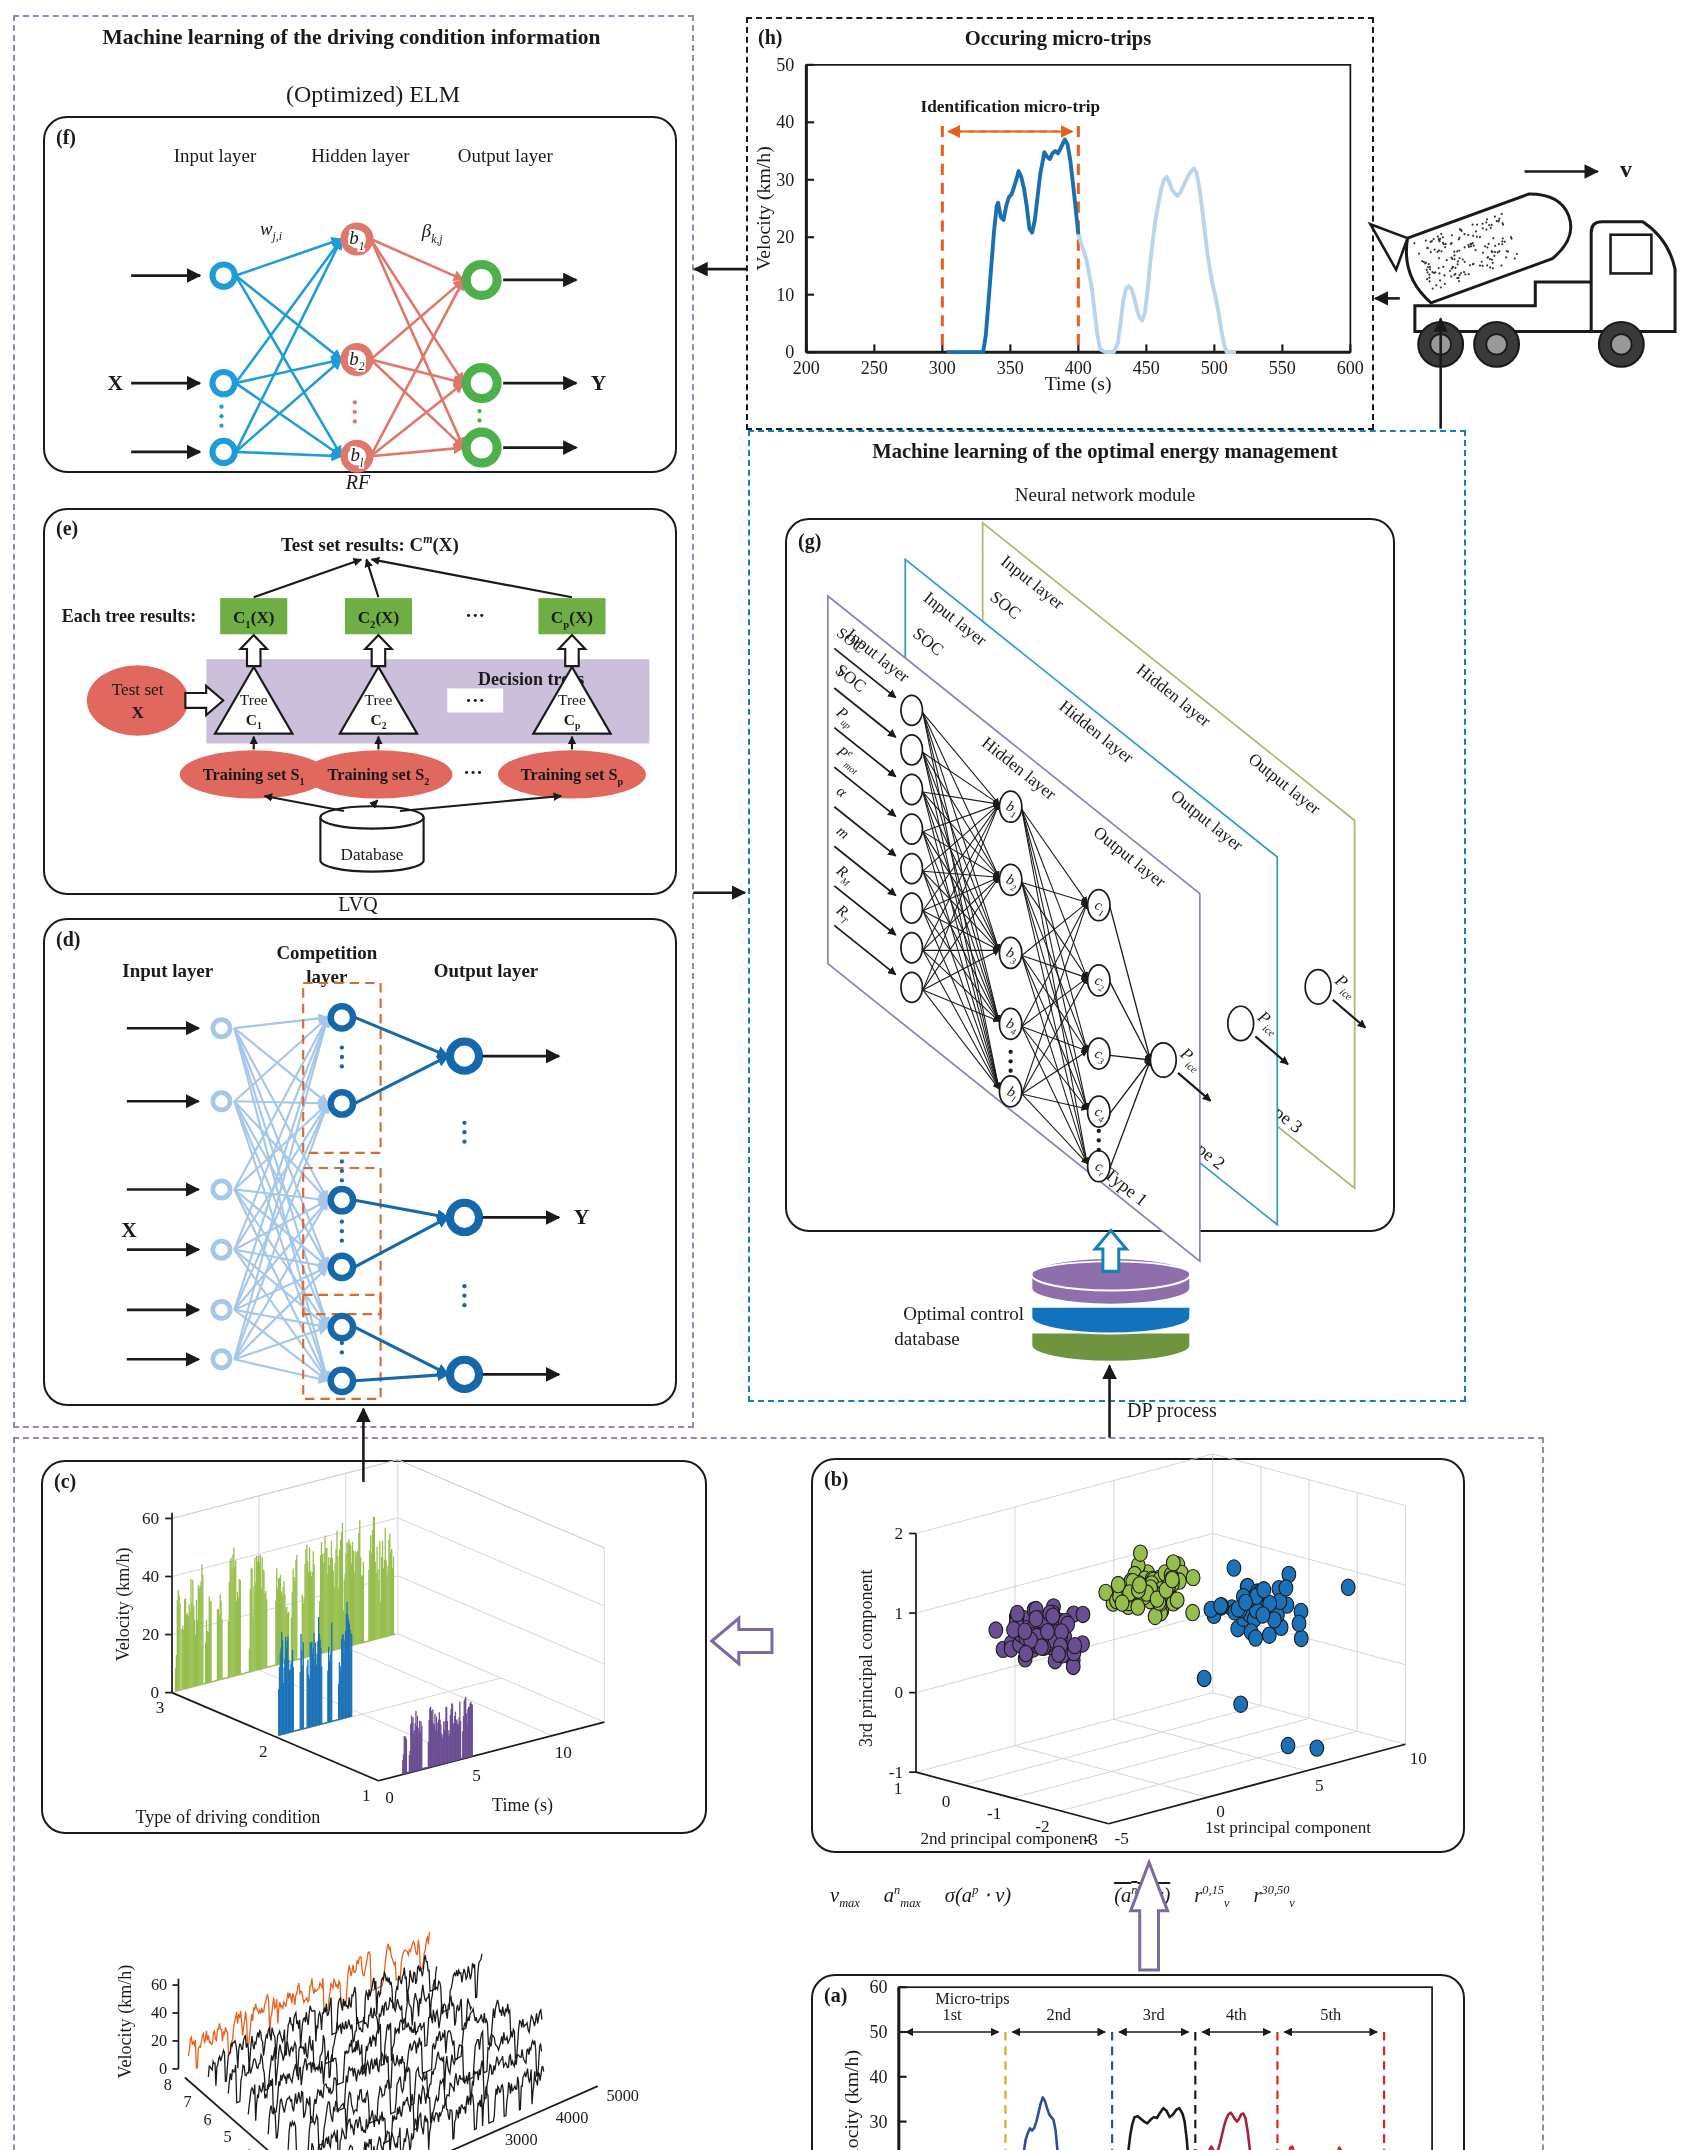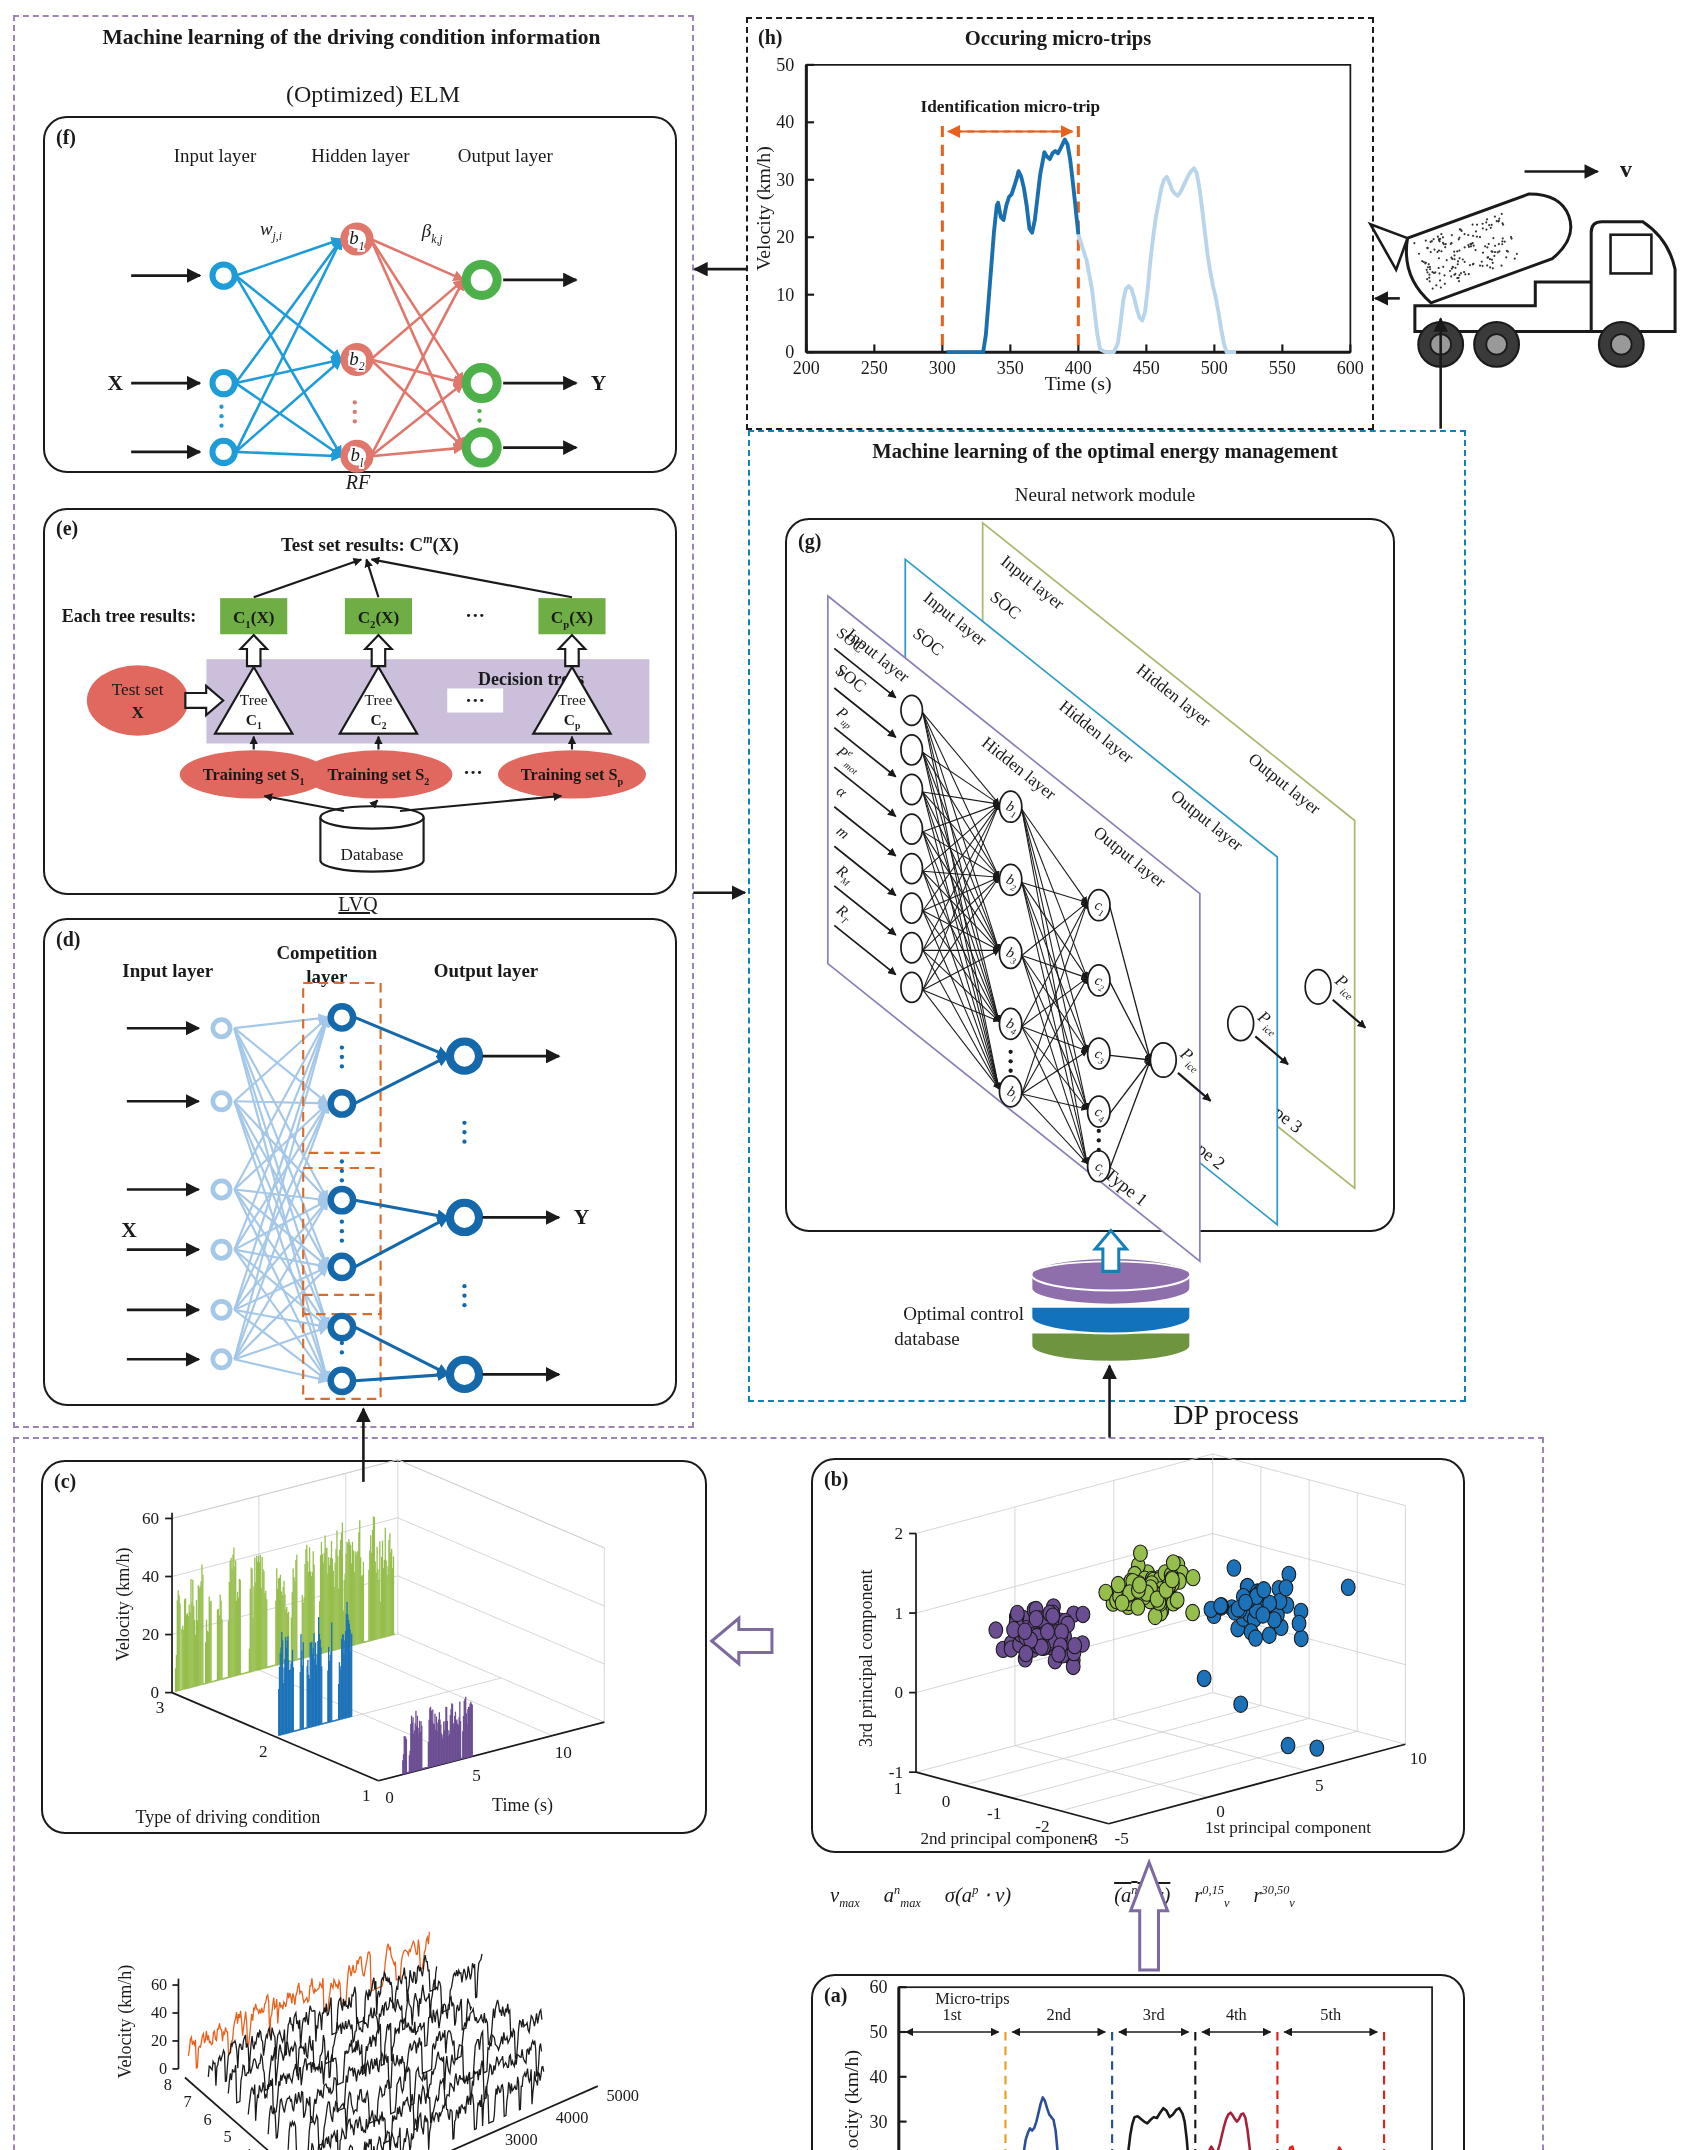--- a/index.html
+++ b/index.html
@@ -27,33 +27,33 @@
 <div class="panel" style="left:785px;top:518px;width:606px;height:710px;"></div>
 <div class="panel" style="left:41px;top:1460px;width:662px;height:370px;"></div>
 <div class="panel" style="left:811px;top:1458px;width:650px;height:391px;"></div>
 <div class="panel" style="left:811px;top:1974px;width:650px;height:320px;"></div>
 
 <div class="ttl" style="left:13px;top:25px;width:677px;font-size:21.5px;">Machine learning of the driving condition information</div>
 <div class="lbl" style="left:58px;top:81px;width:630px;font-size:24px;">(Optimized) ELM</div>
 <div class="tag" style="left:56px;top:126px;">(f)</div>
 <div class="lbl" style="left:43px;top:471px;width:630px;font-size:20px;font-style:italic;">RF</div>
 <div class="tag" style="left:56px;top:517px;">(e)</div>
-<div class="lbl" style="left:43px;top:893px;width:630px;font-size:20px;text-decoration:underline;">LVQ</div>
+<div class="lbl" style="left:43px;top:893px;width:630px;font-size:20px;">LVQ</div>
 <div class="tag" style="left:56px;top:928px;">(d)</div>
 
 <div class="tag" style="left:758px;top:26px;">(h)</div>
 <div class="ttl" style="left:746px;top:27px;width:624px;font-size:20.6px;">Occuring micro-trips</div>
 
 <div class="ttl" style="left:748px;top:440px;width:714px;font-size:20.6px;">Machine learning of the optimal energy management</div>
 <div class="lbl" style="left:748px;top:484px;width:714px;font-size:19px;font-family:Liberation Serif, serif;">Neural network module</div>
 <div class="tag" style="left:798px;top:530px;">(g)</div>
 
 <div class="lbl" style="left:830px;top:1303px;width:194px;font-size:19px;text-align:right;">Optimal control</div>
 <div class="lbl" style="left:830px;top:1328px;width:194px;font-size:19px;">database</div>
-<div class="lbl" style="left:1127px;top:1399px;width:172px;font-size:28px;text-align:right;">DP process</div>
+<div class="lbl" style="left:1127px;top:1399px;width:172px;font-size:20px;text-align:left;">DP process</div>
 
 <div class="lbl" style="left:1609px;top:156px;width:34px;font-size:24px;font-weight:bold;">v</div>
 
 <div class="tag" style="left:54px;top:1470px;">(c)</div>
 <div class="tag" style="left:824px;top:1468px;">(b)</div>
 <div class="tag" style="left:824px;top:1984px;">(a)</div>
 
 <div class="abs" id="formulaRow" style="left:830px;top:1883px;width:645px;font-size:20.6px;font-style:italic;"><span style="margin-right: 24px;">v<sub style="font-size:60%">max</sub></span><span style="margin-right: 24px;">a<sup style="font-size:60%">n</sup><sub style="font-size:60%">max</sub></span><span style="margin-right: 103px;">σ(a<sup style="font-size:60%">p</sup> ⋅ v)</span><span style="margin-right: 24px; text-decoration: overline;">(a<sup style="font-size:60%">n</sup> ⋅ v)</span><span style="margin-right: 24px;">r<sup style="font-size:60%">0,15</sup><sub style="font-size:60%">v</sub></span><span style="margin-right: 24px;">r<sup style="font-size:60%">30,50</sup><sub style="font-size:60%">v</sub></span></div>
 
 <svg id="canvas" width="1700" height="2323" viewBox="0 0 3953 5400">

